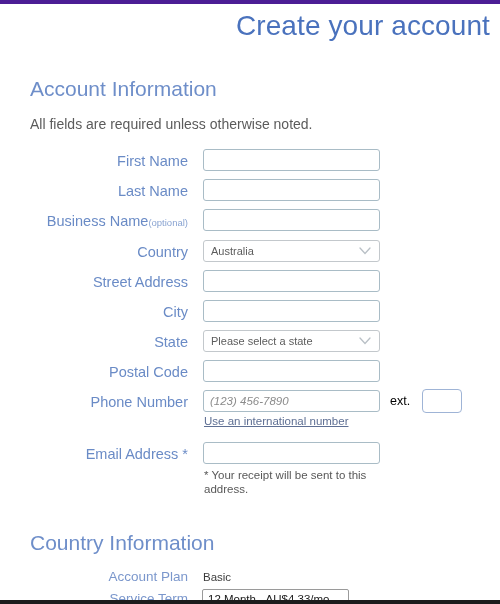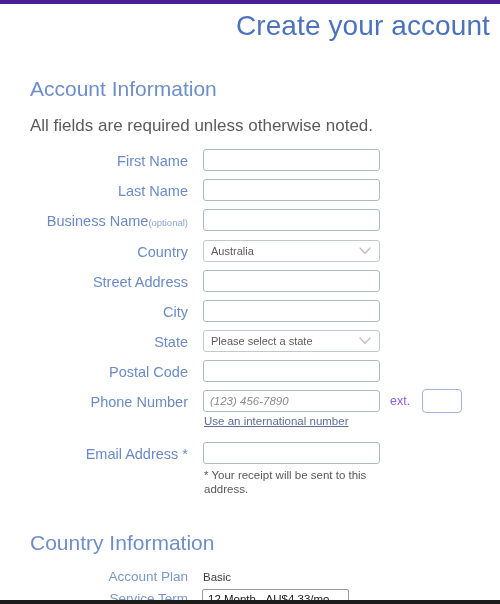--- a/index.html
+++ b/index.html
@@ -48,21 +48,21 @@
     color: #6e8ec9;
     white-space: nowrap;
   }
   .section-heading.account { top: 73px; }
   .section-heading.package { top: 527px; }
 
   .helper-note {
     position: absolute;
     left: 30px;
     top: 112px;
-    font-size: 17px;
+    font-size: 14px;
     color: #5b5b5b;
     white-space: nowrap;
   }
 
   
   .form-row {
     position: absolute;
     left: 0;
     width: 500px;
     height: 24px;
@@ -101,21 +101,21 @@
   .text-input::placeholder {
     color: #8b8b8b;
     font-style: italic;
   }
 
   .ext-label {
     position: absolute;
     left: 390px;
     top: 0;
     font-size: 12.5px;
-    color: #8b5cf6;
+    color: #000000;
     line-height: 22px;
   }
   .ext-input {
     position: absolute;
     left: 422px;
     top: -1px;
     width: 40px;
     height: 24px;
     box-sizing: border-box;
     border: 1px solid #9fb4d6;

